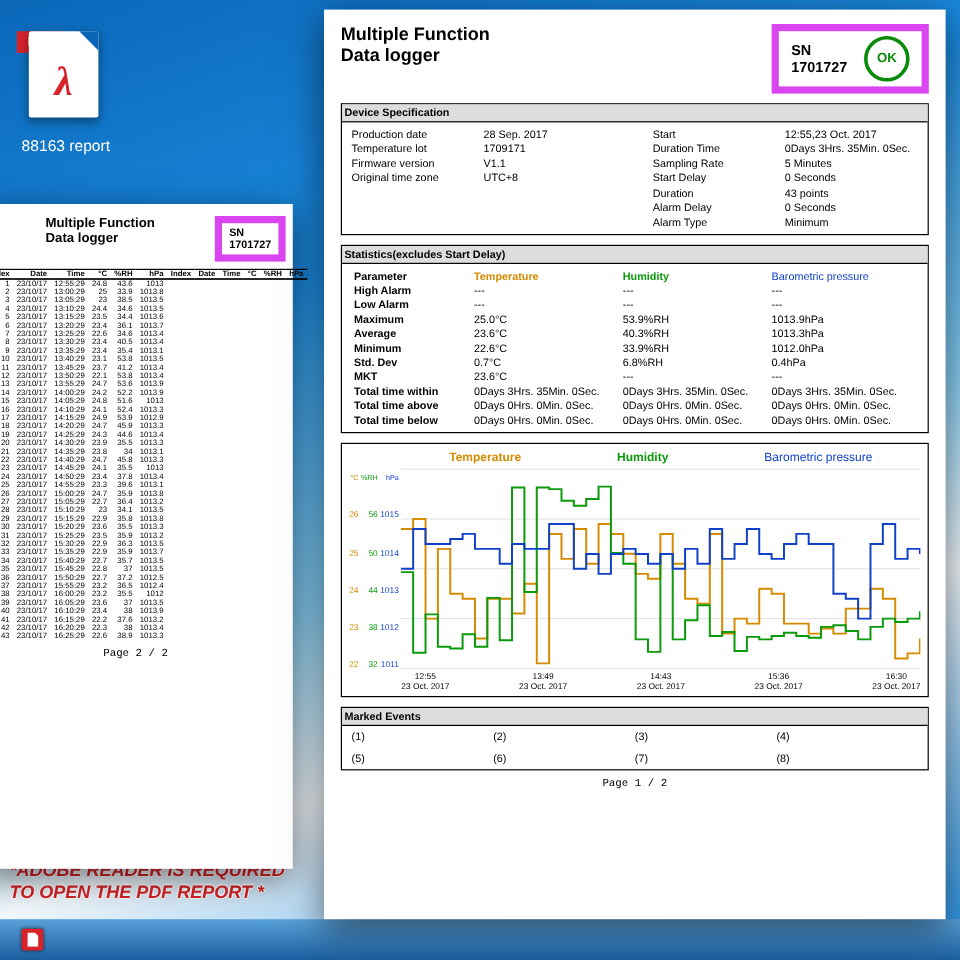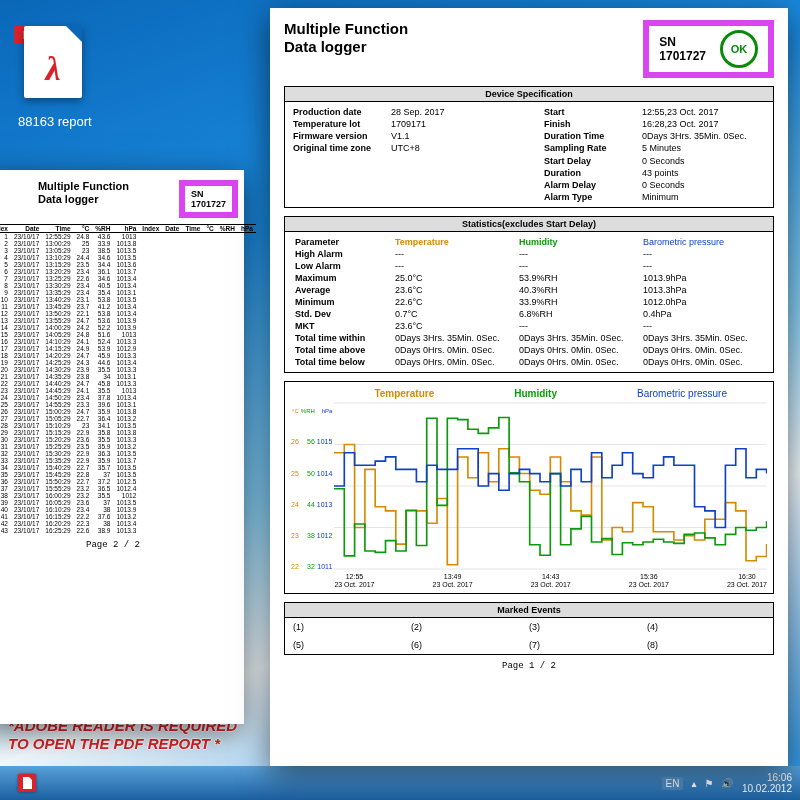--- a/index.html
+++ b/index.html
@@ -26,26 +26,26 @@
 .page{position:absolute;background:#fff;box-shadow:0 8px 30px rgba(0,0,0,.55);font-size:8px;color:#000}
 .page-back{width:250px;height:540px;left:-18px;top:170px;padding:10px 6px 4px;z-index:1}
 .page-front{width:490px;height:740px;right:12px;top:8px;padding:12px 14px 6px;z-index:2;font-size:9px}
 .hdr{display:flex;align-items:flex-start}
 .hdr-title{font-weight:bold;font-size:15px;line-height:1.2}
 .hdr-title.small{font-size:11px}
 .hdr-sn{border:6px solid #d946ef;padding:4px 10px;margin-left:auto;font-weight:bold;font-size:12px;display:flex;align-items:center;gap:14px}
 .hdr-sn.small{font-size:9px;padding:3px 6px;gap:6px}
 .ok-badge{width:32px;height:32px;border:3px solid #0a8a0a;border-radius:50%;display:flex;align-items:center;justify-content:center;color:#0a8a0a;font-weight:bold;font-size:11px}
 .section{border:1px solid #000;margin-top:8px}
-.sec-head{background:#ddd;border-bottom:1px solid #000;text-align:center;font-weight:bold;padding:2px;font-size:9px}
+.sec-head{background:#ddd;border-bottom:1px solid #000;font-weight:bold;padding:2px;font-size:9px}
 .sec-body{padding:4px 8px}
 .spec-cols{display:flex;gap:30px}
 .spec-col{flex:1}
 .kv{display:flex;line-height:1.35}
-.kv b{font-weight:bold;width:98px;flex:none}
+.kv b{font-weight:normal;width:110px;flex:none}
 .stat-grid{display:grid;grid-template-columns:100px 1fr 1fr 1fr}
 .stat-grid>div{padding:1px 2px;white-space:nowrap}
 .c-t{color:#d58b00;font-weight:bold}
 .c-h{color:#0a9a0a;font-weight:bold}
 .c-b{color:#1040c8;font-weight:normal}
 .chart-wrap{display:flex;padding:4px 6px}
 .yaxis{font-size:7px;display:flex;flex-direction:column;justify-content:space-between;text-align:right;line-height:1;padding:22px 2px 18px 0}
 .y-t span{color:#d58b00}
 .y-rh span{color:#0a9a0a}
 .y-h span{color:#1040c8}
@@ -754,24 +754,20 @@
           </div>
           <div class="kv">
             <b>Original time zone</b>
             <span>UTC+8</span>
           </div>
         </div>
       <div class="spec-col" id="spec-right">
           <div class="kv">
             <b>Start</b>
             <span>12:55,23 Oct. 2017</span>
-          </div>
-          <div class="kv">
-            <b>Finish</b>
-            <span>16:28,23 Oct. 2017</span>
           </div>
           <div class="kv">
             <b>Duration Time</b>
             <span>0Days 3Hrs. 35Min. 0Sec.</span>
           </div>
           <div class="kv">
             <b>Sampling Rate</b>
             <span>5 Minutes</span>
           </div>
           <div class="kv">
@@ -922,23 +918,13 @@
 </div>
 
 <div class="taskbar">
   <div class="tb-left">
     <div class="tb-icon">
       <svg viewBox="0 0 10 12">
           <path d="M1 0h6l3 3v9H1z" fill="#fff"></path>
         </svg>
     </div>
   </div>
-  <div class="tb-right">
-    <span class="tb-lang">EN</span>
-    <span>▴</span>
-    <span>⚑</span>
-    <span>🔊</span>
-    <div class="tb-clock">
-      <div>16:06</div>
-        <div>10.02.2012</div>
-    </div>
-  </div>
 </div>
 
 </body></html>

